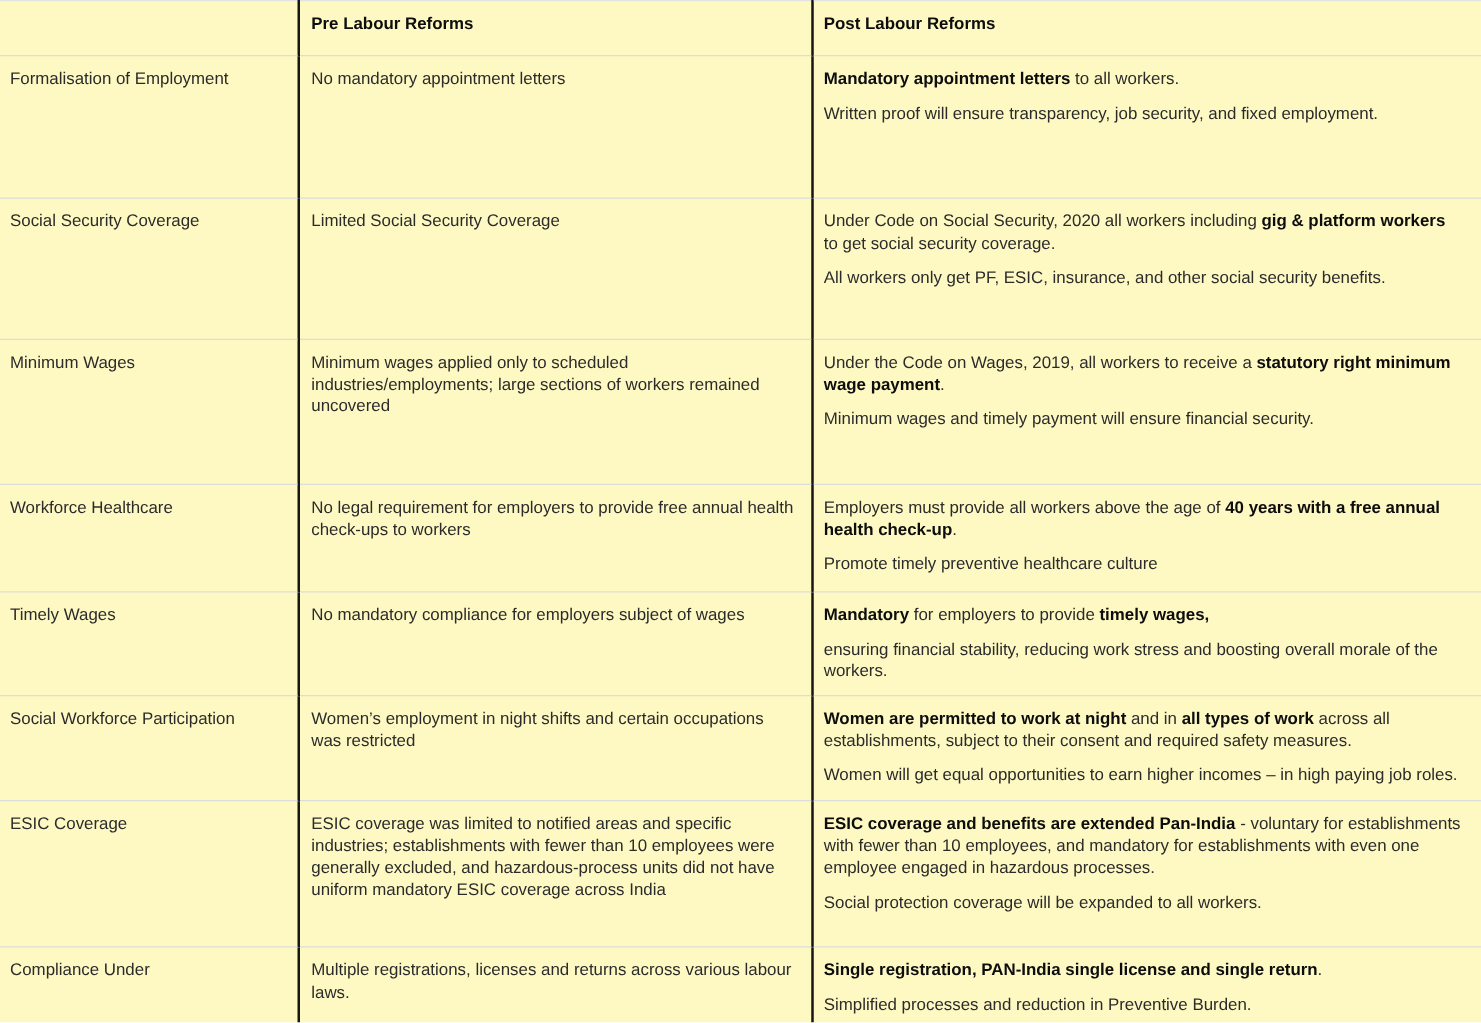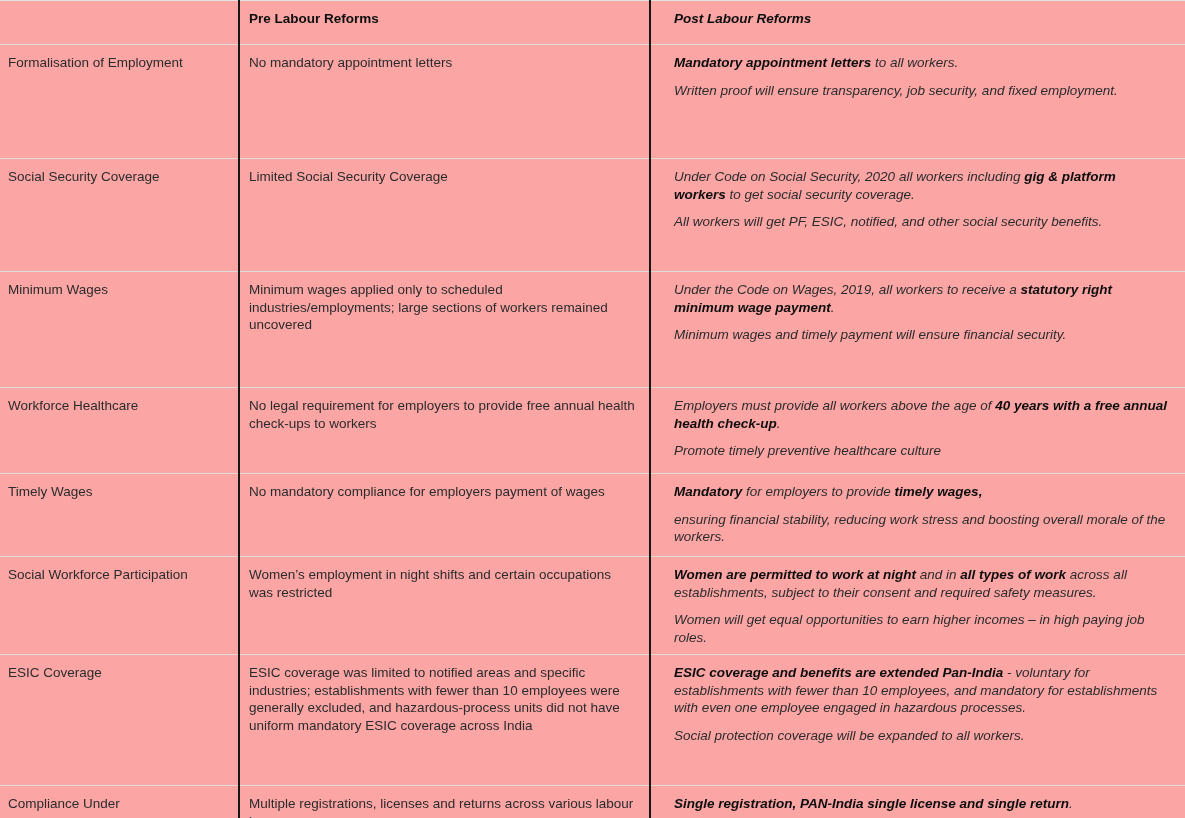--- a/index.html
+++ b/index.html
@@ -4,39 +4,39 @@
 <style>
   :root{
     --grid-line:#dcdcdc;
     --divider:#161616;
     --text:#2b2b2b;
     --text-bold:#0d0d0d;
   }
   *{box-sizing:border-box;}
   html,body{margin:0;padding:0;background:#fff;}
   .page{
-    width:1185px;height:818px;overflow:hidden;background:#fca5a5;
+    width:1185px;height:818px;overflow:hidden;background:#fef9c3;
     font-family:"Liberation Sans","DejaVu Sans",sans-serif;
     color:var(--text);
   }
   table.compare{
     width:1185px;table-layout:fixed;border-collapse:collapse;
     border-top:1px solid #e3e3e3;
   }
   col.c-topic{width:239px;}
   col.c-pre{width:411px;}
   col.c-post{width:535px;}
   tr{border-bottom:1px solid var(--grid-line);}
   th,td{
     vertical-align:top;text-align:left;font-weight:normal;
     padding:9px 14px 8px 8px;
     font-size:13.5px;line-height:17.5px;
   }
   td.cell-pre,th.head-pre{border-left:2px solid var(--divider);padding-left:9px;}
-  td.cell-post,th.head-post{border-left:2px solid var(--divider);padding-left:23px;font-style:italic;}
+  td.cell-post,th.head-post{border-left:2px solid var(--divider);padding-left:8px;}
   th.head-pre,th.head-post{font-weight:bold;color:var(--text-bold);}
   thead tr{height:44px;}
   td p{margin:0 0 10px 0;}
   td p:last-child{margin-bottom:0;}
   strong{font-weight:bold;color:var(--text-bold);}
 </style>
 </head>
 <body>
 
 <div class="page">
@@ -68,21 +68,21 @@
         </tr>
         <tr style="height: 113px;">
           <td class="cell-topic">
             <p><span>Social Security Coverage</span></p>
           </td>
           <td class="cell-pre">
             <p><span>Limited Social Security Coverage</span></p>
           </td>
           <td class="cell-post">
             <p><span>Under Code on Social Security, 2020 all workers including </span><strong>gig &amp; platform workers</strong><span> to get social security coverage.</span></p>
-            <p><span>All workers will get PF, ESIC, notified, and other social security benefits.</span></p>
+            <p><span>All workers only get PF, ESIC, insurance, and other social security benefits.</span></p>
           </td>
         </tr>
         <tr style="height: 116px;">
           <td class="cell-topic">
             <p><span>Minimum Wages</span></p>
           </td>
           <td class="cell-pre">
             <p><span>Minimum wages applied only to scheduled industries/employments; large sections of workers remained uncovered</span></p>
           </td>
           <td class="cell-post">
@@ -100,40 +100,40 @@
           <td class="cell-post">
             <p><span>Employers must provide all workers above the age of </span><strong>40 years with a free annual health check-up</strong><span>.</span></p>
             <p><span>Promote timely preventive healthcare culture</span></p>
           </td>
         </tr>
         <tr style="height: 83px;">
           <td class="cell-topic">
             <p><span>Timely Wages</span></p>
           </td>
           <td class="cell-pre">
-            <p><span>No mandatory compliance for employers payment of wages</span></p>
+            <p><span>No mandatory compliance for employers subject of wages</span></p>
           </td>
           <td class="cell-post">
             <p><strong>Mandatory</strong><span> for employers to provide </span><strong>timely wages,</strong></p>
             <p><span>ensuring financial stability, reducing work stress and boosting overall morale of the workers.</span></p>
           </td>
         </tr>
         <tr style="height: 84px;">
           <td class="cell-topic">
             <p><span>Social Workforce Participation</span></p>
           </td>
           <td class="cell-pre">
             <p><span>Women’s employment in night shifts and certain occupations was restricted</span></p>
           </td>
           <td class="cell-post">
             <p><strong>Women are permitted to work at night</strong><span> and in </span><strong>all types of work</strong><span> across all establishments, subject to their consent and required safety measures.</span></p>
             <p><span>Women will get equal opportunities to earn higher incomes – in high paying job roles.</span></p>
           </td>
         </tr>
-        <tr style="height: 131px;">
+        <tr style="height: 117px;">
           <td class="cell-topic">
             <p><span>ESIC Coverage</span></p>
           </td>
           <td class="cell-pre">
             <p><span>ESIC coverage was limited to notified areas and specific industries; establishments with fewer than 10 employees were generally excluded, and hazardous-process units did not have uniform mandatory ESIC coverage across India</span></p>
           </td>
           <td class="cell-post">
             <p><strong>ESIC coverage and benefits are extended Pan-India</strong><span> - voluntary for establishments with fewer than 10 employees, and mandatory for establishments with even one employee engaged in hazardous processes.</span></p>
             <p><span>Social protection coverage will be expanded to all workers.</span></p>
           </td>

